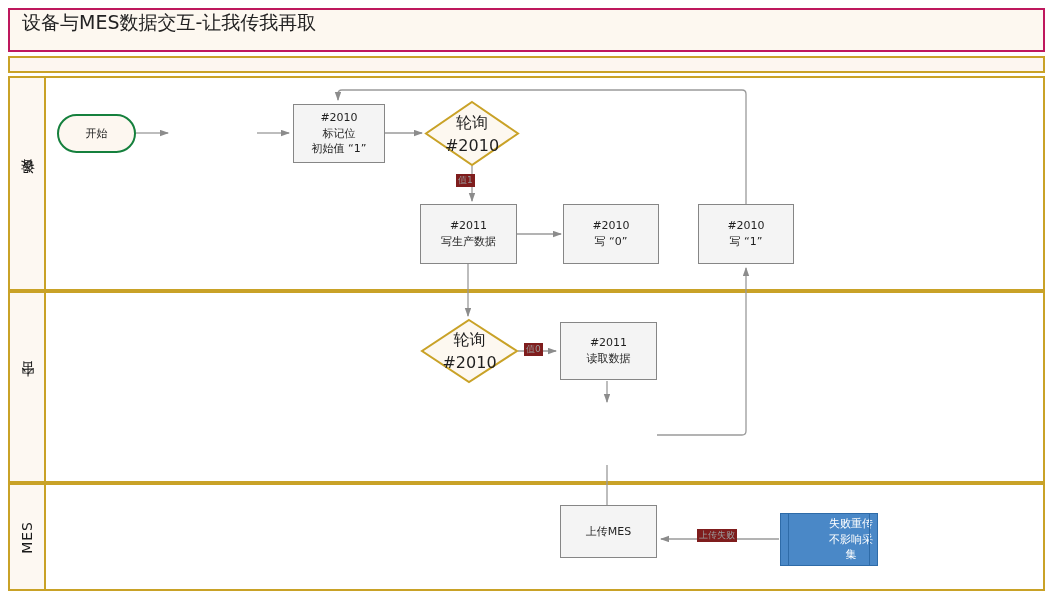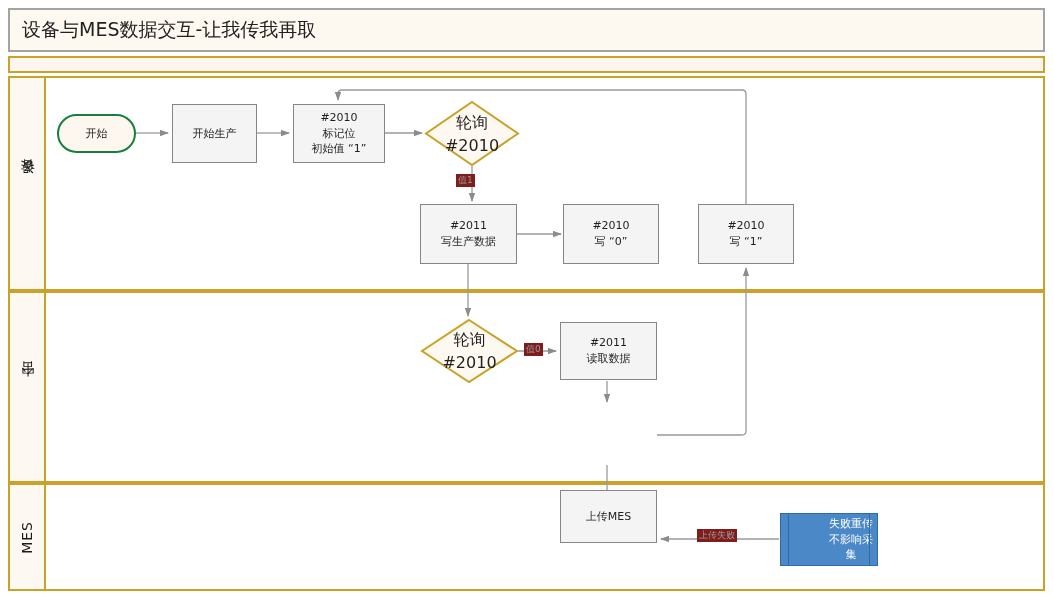--- a/index.html
+++ b/index.html
@@ -24,25 +24,25 @@
     position: absolute;
     left: 0; top: 0;
     width: 1053px;
     height: 599px;
     pointer-events: none;
   }
   .title-bar {
     position: absolute;
     left: 8px; top: 8px;
     width: 1037px; height: 44px;
-    border: 2px solid #a3a3a3;
+    border: 2px solid #be185d;
     box-sizing: border-box;
     background: #FDF8F0;
     display: flex;
-    align-items: center;
+    align-items: flex-start;
   }
   .title-text {
     padding-left: 12px;
     font-size: 19px;
     color: #222222;
     letter-spacing: 0px;
     font-family: "DejaVu Sans", "Liberation Sans", sans-serif;
   }
   .subheader-bar {
     position: absolute;
@@ -203,21 +203,20 @@
       <path d="M779,539 L661,539" marker-end="url(#arrow)"></path>
     </g>
 
     <polygon points="472,102 518,133.5 472,165 426,133.5" fill="#FDF8F0" stroke="#C9A227" stroke-width="2"></polygon>
 
     <polygon points="469,320 517,351 469,382 422,351" fill="#FDF8F0" stroke="#C9A227" stroke-width="2"></polygon>
   </svg>
 
   <div class="node terminator" style="left:57px; top:114px; width:79px; height:39px;">开始</div>
 
-  <div class="node process" style="left:172px; top:104px; width:85px; height:59px;">开始生产</div>
 
   <div class="node process" style="left:293px; top:104px; width:92px; height:59px;">#2010
 标记位
 初始值 “1”</div>
 
   <div class="diamond-wrap" style="left:426px; top:102px; width:92px; height:64px;">
     <div class="diamond-label">轮询
 #2010</div>
   </div>
 
@@ -232,21 +231,21 @@
 
   <div class="diamond-wrap" style="left:422px; top:320px; width:95px; height:62px;">
     <div class="diamond-label">轮询
 #2010</div>
   </div>
 
   <div class="node process" style="left:560px; top:322px; width:97px; height:58px;">#2011
 读取数据</div>
 
 
-  <div class="node process" style="left:560px; top:490px; width:97px; height:53px;">上传MES</div>
+  <div class="node process" style="left:560px; top:505px; width:97px; height:53px;">上传MES</div>
 
   <div class="node predefined" style="left:780px; top:513px; width:98px; height:53px;">失败重传
 不影响采集</div>
 
   <div class="edge-label" style="left:456px; top:174px;">值1</div>
 
   <div class="edge-label" style="left:524px; top:343px;">值0</div>
 
   <div class="edge-label" style="left:697px; top:529px;">上传失败</div>
 

